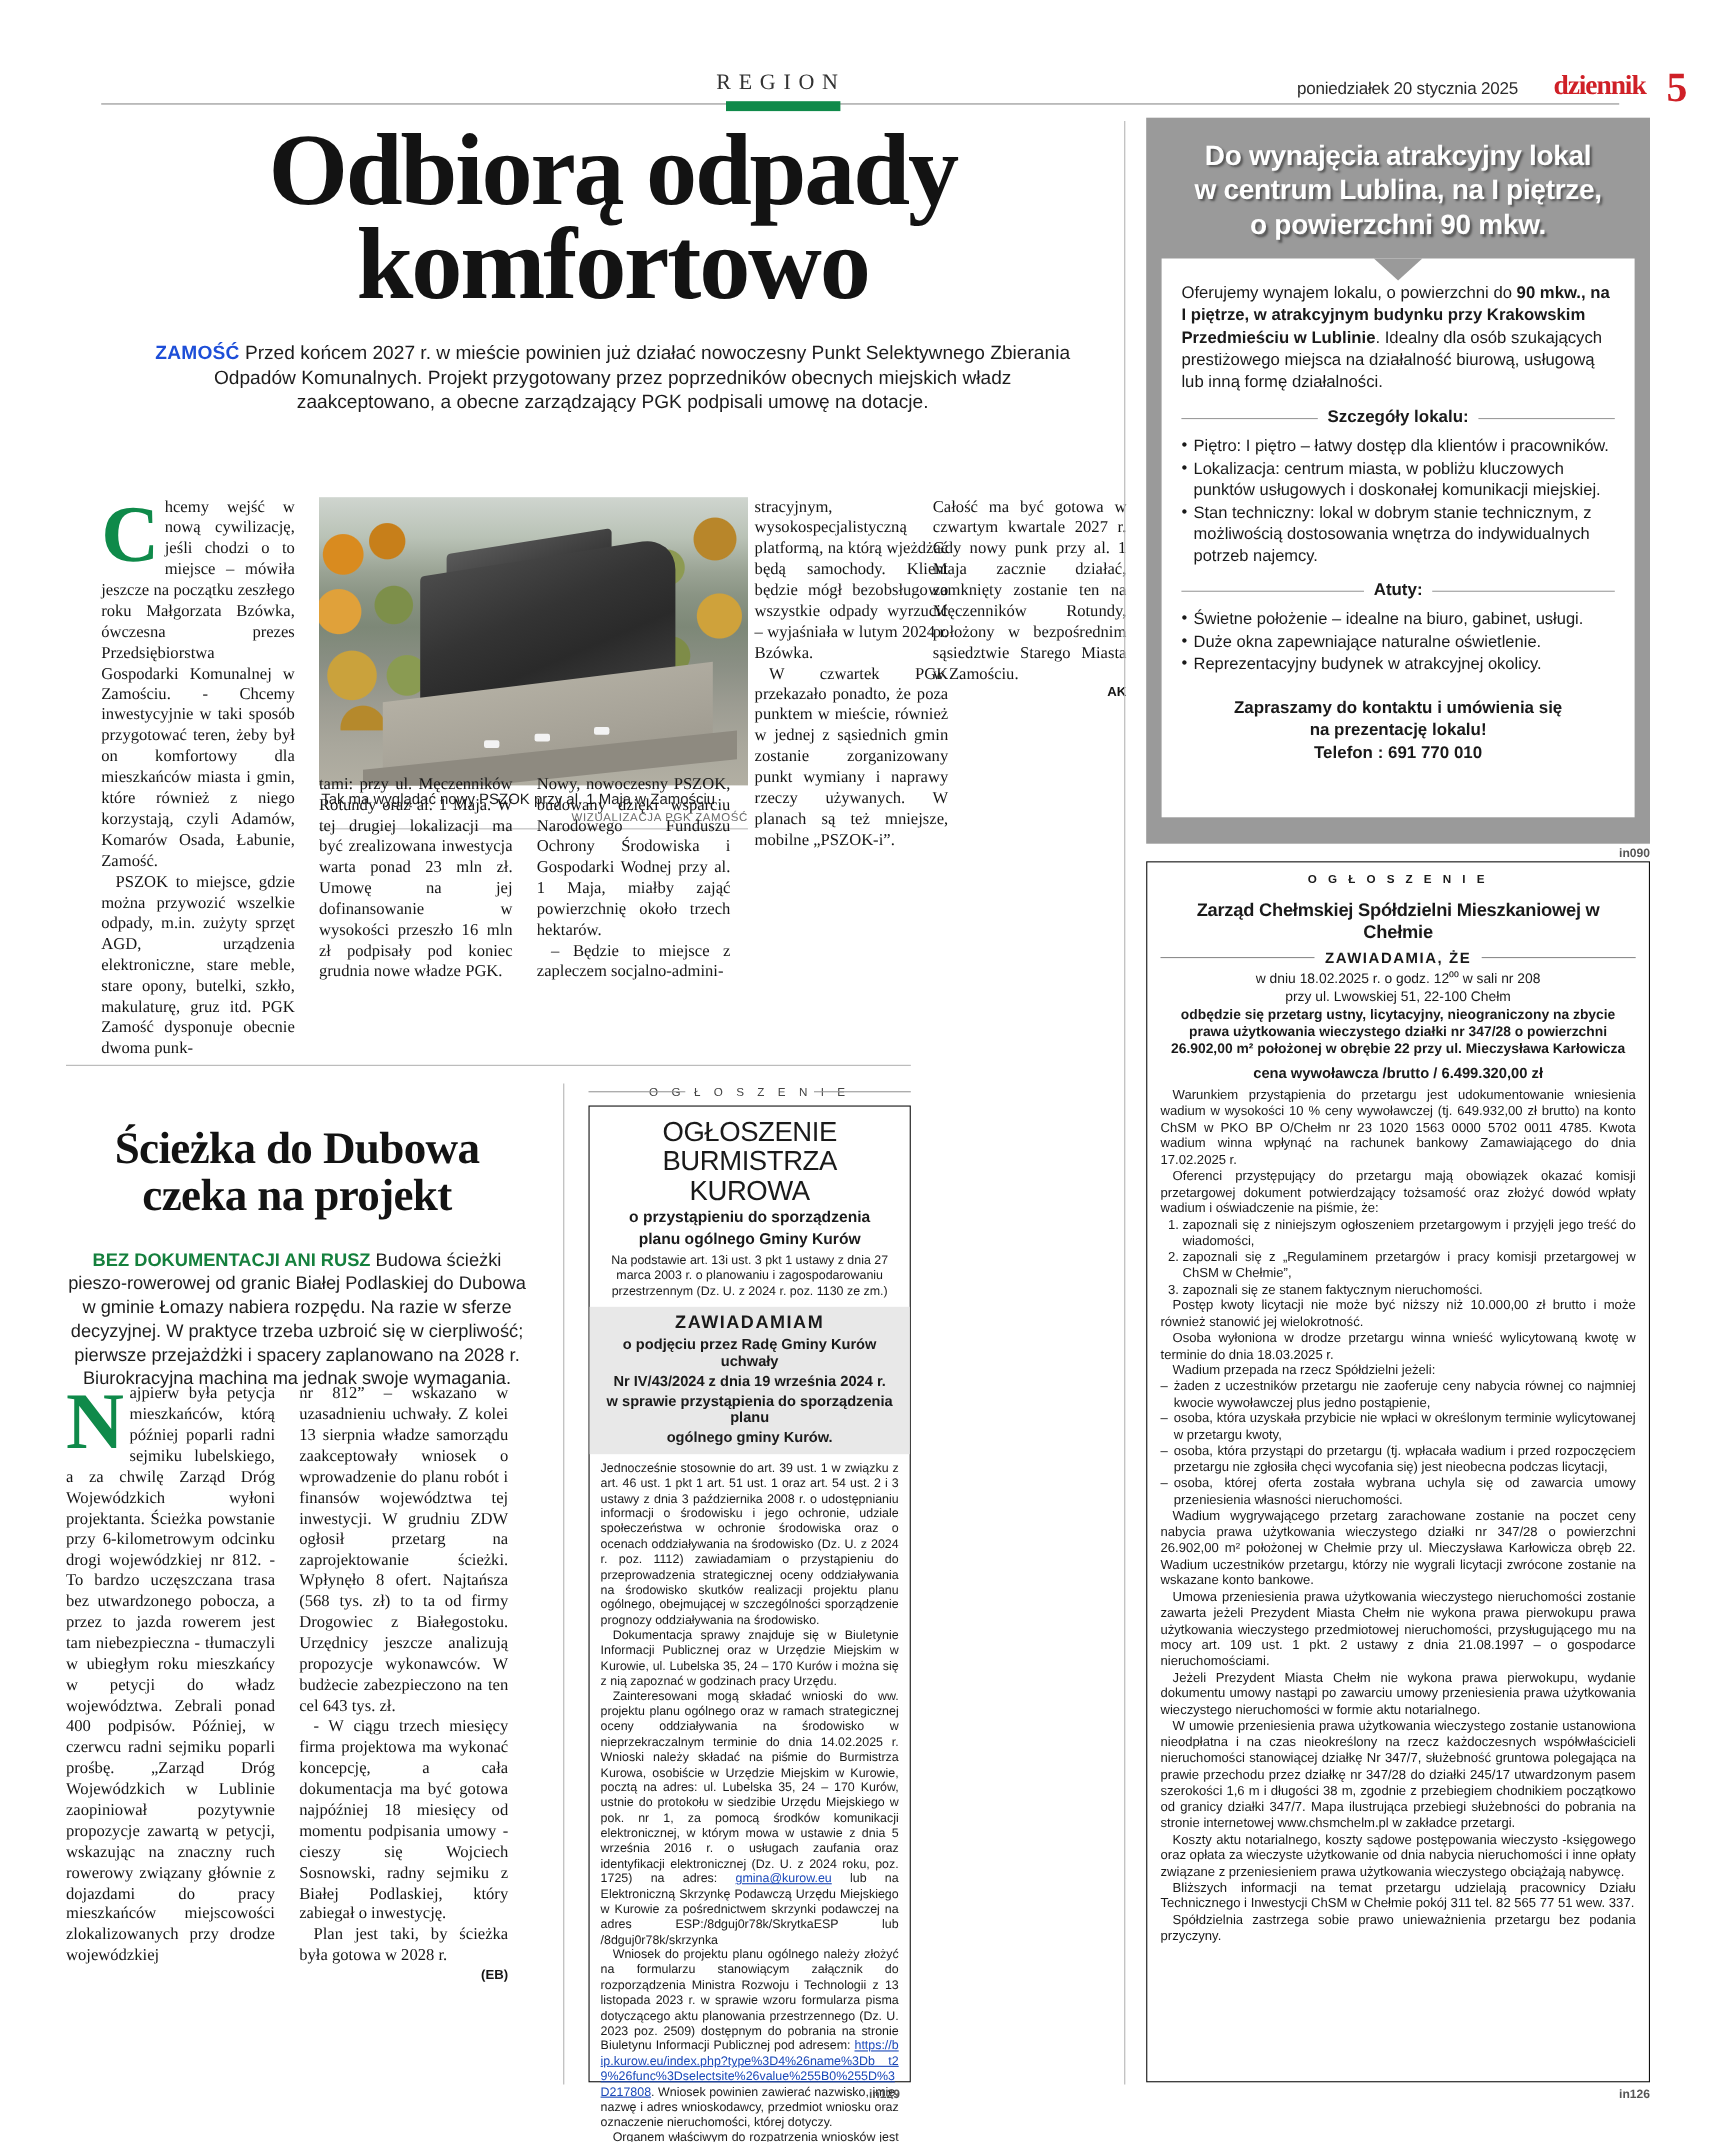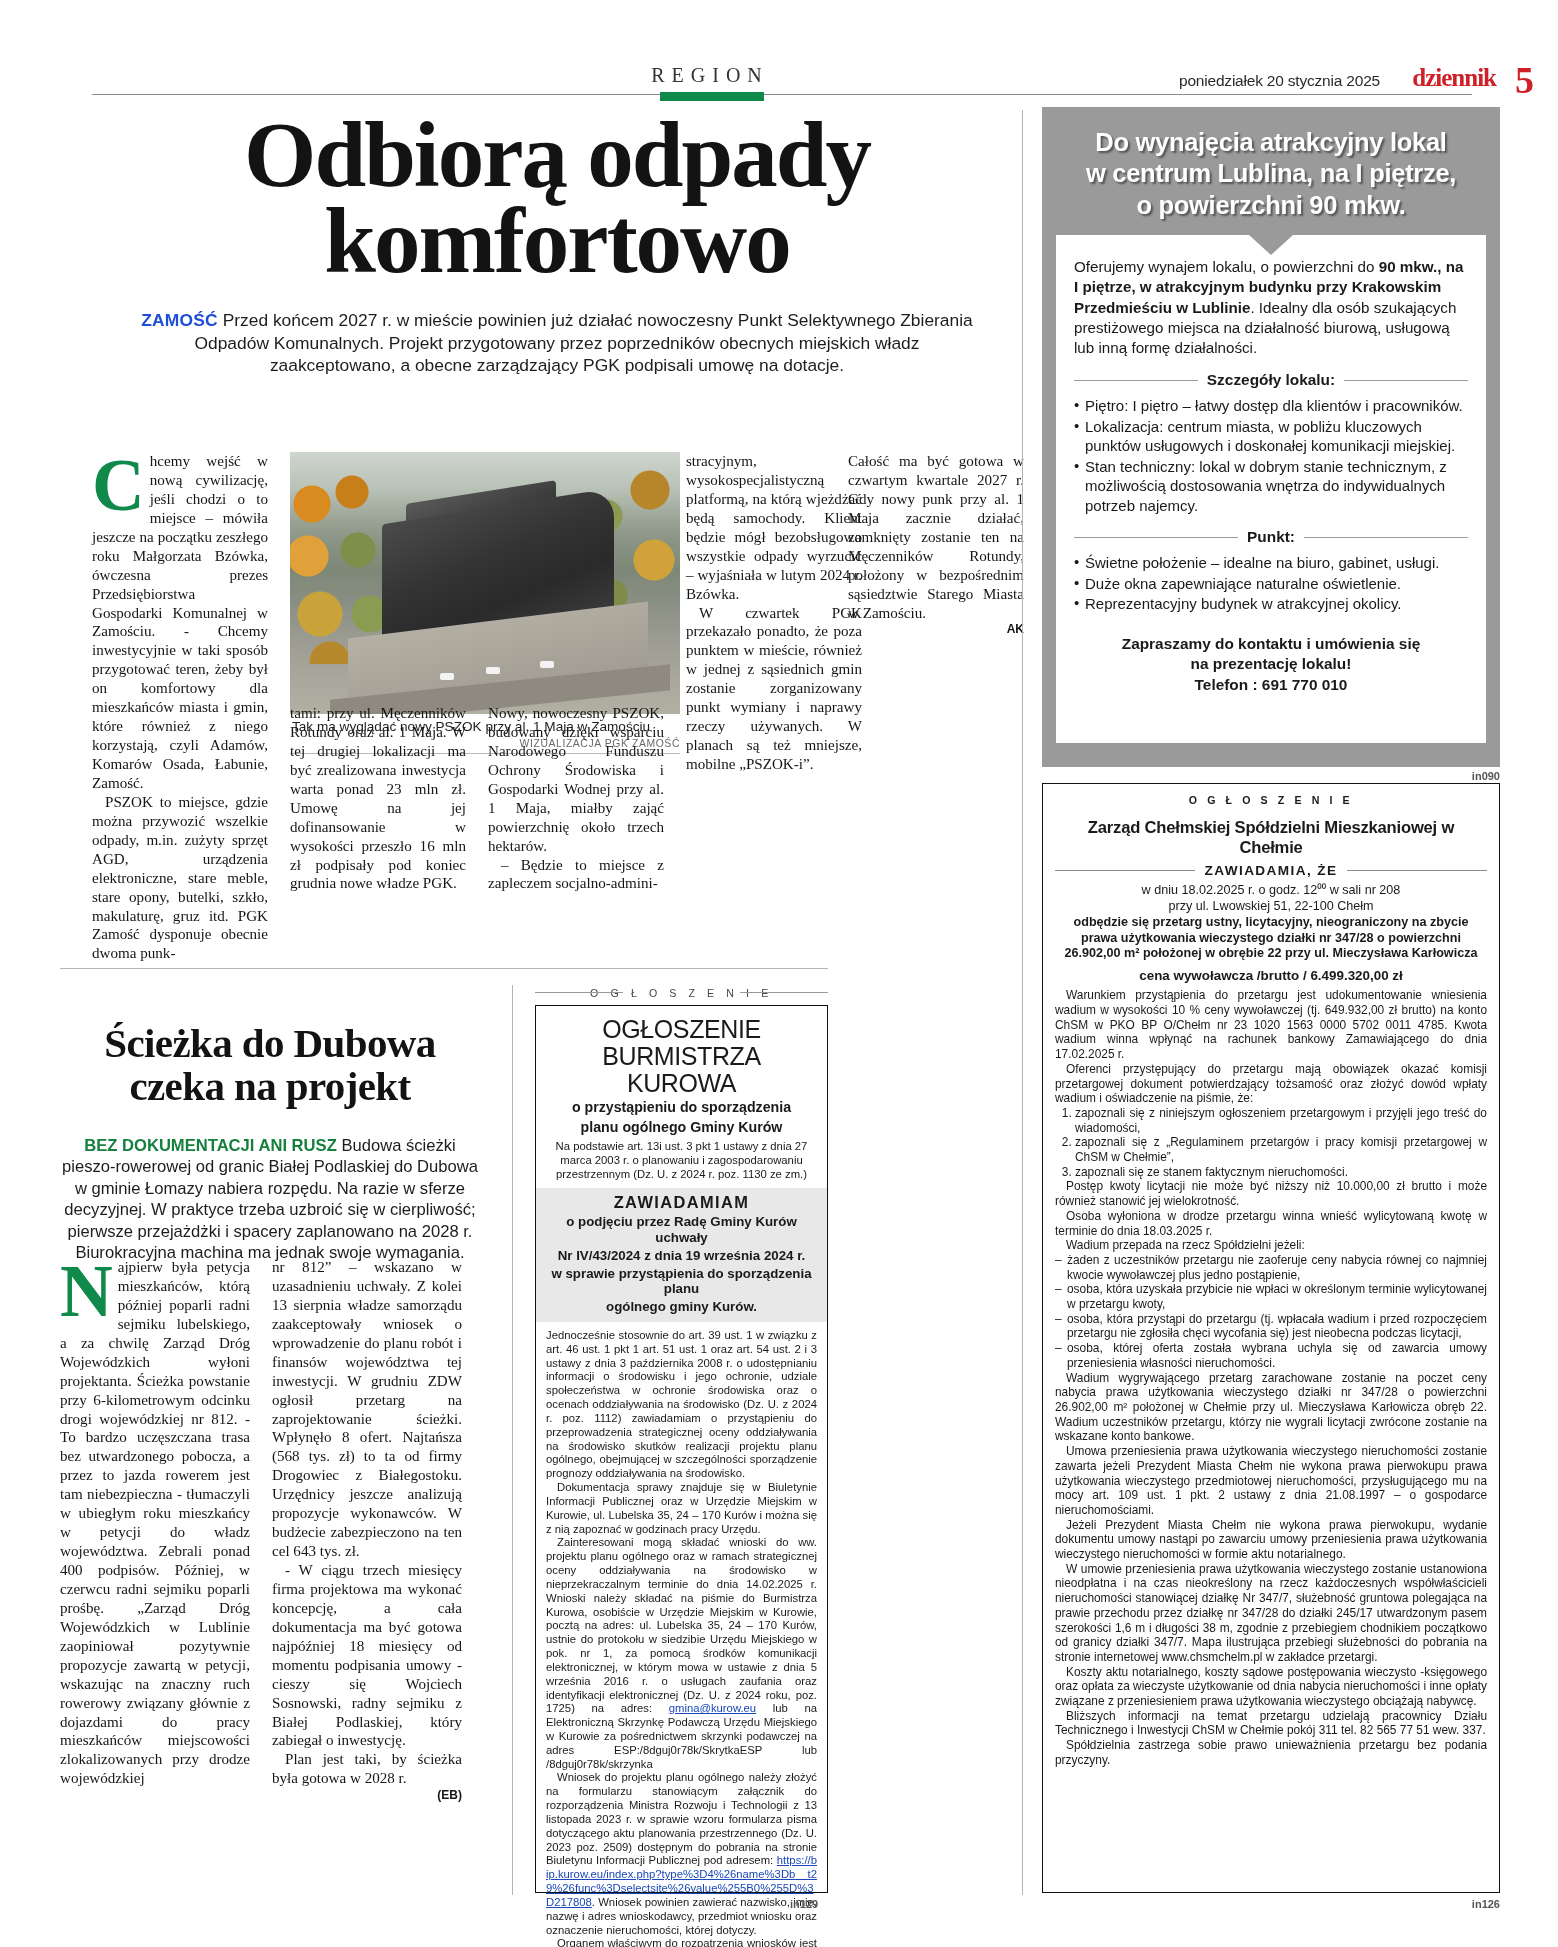--- a/index.html
+++ b/index.html
@@ -377,21 +377,21 @@
         <div class="hr"></div>
       </div>
       <ul>
         <li>Piętro: I piętro – łatwy dostęp dla klientów i pracowników.</li>
         <li>Lokalizacja: centrum miasta, w pobliżu kluczowych punktów usługowych i doskonałej komunikacji miejskiej.</li>
         <li>Stan techniczny: lokal w dobrym stanie technicznym, z możliwością dostosowania  wnętrza do indywidualnych potrzeb najemcy.</li>
       </ul>
 
       <div class="sec-head">
         <div class="hr"></div>
-        <span>Punkt:</span>
+        <span>Atuty:</span>
         <div class="hr"></div>
       </div>
       <ul>
         <li>Świetne położenie – idealne na biuro, gabinet, usługi.</li>
         <li>Duże okna zapewniające naturalne oświetlenie.</li>
         <li>Reprezentacyjny budynek w atrakcyjnej okolicy.</li>
       </ul>
 
       <div class="ad-contact">
         <div>Zapraszamy do kontaktu i umówienia się</div>

